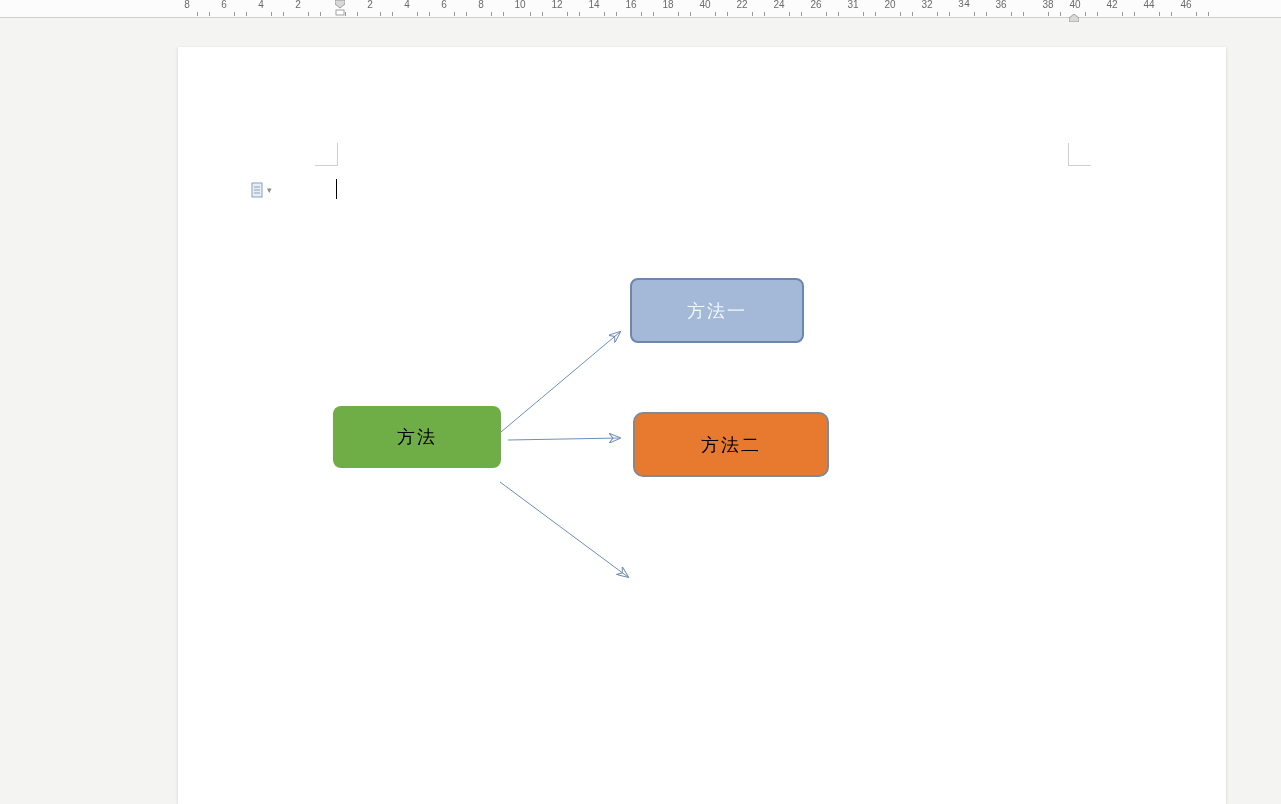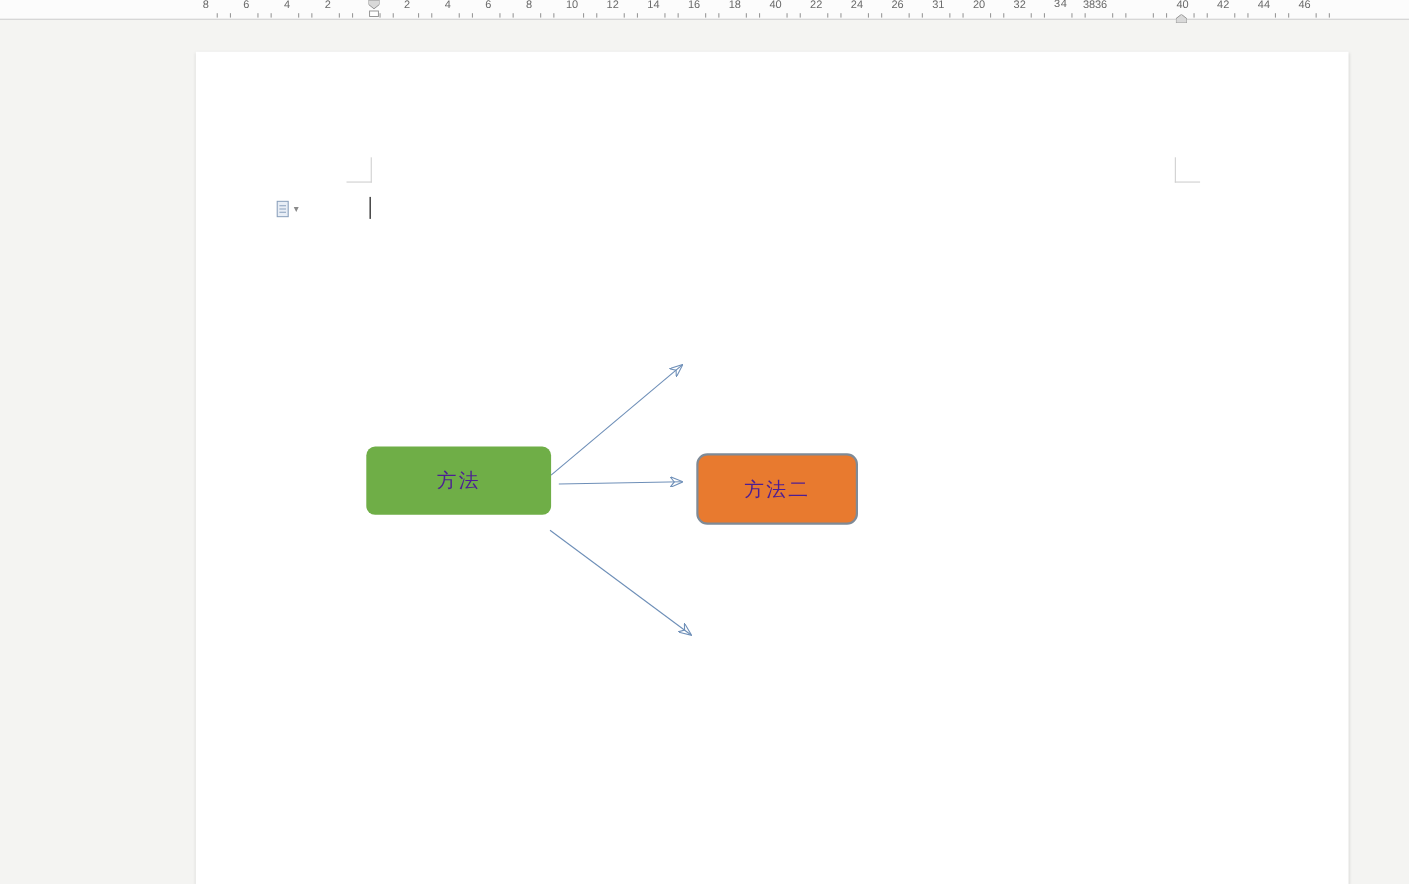--- a/index.html
+++ b/index.html
@@ -105,21 +105,21 @@
     width: 1048px;
     height: 757px;
     pointer-events: none;
   }
   .node {
     position: absolute;
     border-radius: 8px;
     display: flex;
     align-items: center;
     justify-content: center;
-    color: #4c1d95;
+    color: #000000;
     font-size: 18px;
     letter-spacing: 2px;
     box-sizing: border-box;
     pointer-events: auto;
   }
   .node.root {
     left: 155px;
     top: 359px;
     width: 168px;
     height: 62px;
@@ -131,21 +131,21 @@
     top: 231px;
     width: 174px;
     height: 65px;
     background: #a3b9d7;
     border: 2px solid #6b87ab;
     color: #f2f5fa;
   }
   .node.child2 {
     left: 455px;
     top: 365px;
-    width: 147px;
+    width: 196px;
     height: 65px;
     background: #e87a2f;
     border: 2px solid #7f8a96;
     border-radius: 10px;
   }
   .node.child3 {
     left: 460px;
     top: 509px;
     width: 172px;
     height: 64px;
@@ -290,21 +290,21 @@
     <div class="tick" style="left: 964px; font-family: Liberation Mono, monospace;">
       <span class="num">34</span>
     </div>
     <div class="minor" style="left: 974px;"></div>
     <div class="minor" style="left: 986px;"></div>
     <div class="tick" style="left: 1001px;">
       <span class="num">36</span>
     </div>
     <div class="minor" style="left: 1011px;"></div>
     <div class="minor" style="left: 1023px;"></div>
-    <div class="tick" style="left: 990px;">
+    <div class="tick" style="left: 1048px;">
       <span class="num">38</span>
     </div>
     <div class="minor" style="left: 1048px;"></div>
     <div class="minor" style="left: 1060px;"></div>
     <div class="tick" style="left: 1075px;">
       <span class="num">40</span>
     </div>
     <div class="minor" style="left: 1085px;"></div>
     <div class="minor" style="left: 1097px;"></div>
     <div class="tick" style="left: 1112px;">
@@ -348,17 +348,20 @@
         </marker>
       </defs>
       <line x1="323" y1="385" x2="442" y2="285" marker-end="url(#arrowhead)"></line>
       <line x1="330" y1="393" x2="442" y2="391" marker-end="url(#arrowhead)"></line>
       <line x1="322" y1="435" x2="450" y2="530" marker-end="url(#arrowhead)"></line>
     </svg>
 
     <div class="node root">
       <span>方法</span>
     </div>
+    <div class="node child1">
+      <span>方法一</span>
+    </div>
     <div class="node child2">
       <span>方法二</span>
     </div>
   </div>
 </div>
 
 </body></html>

